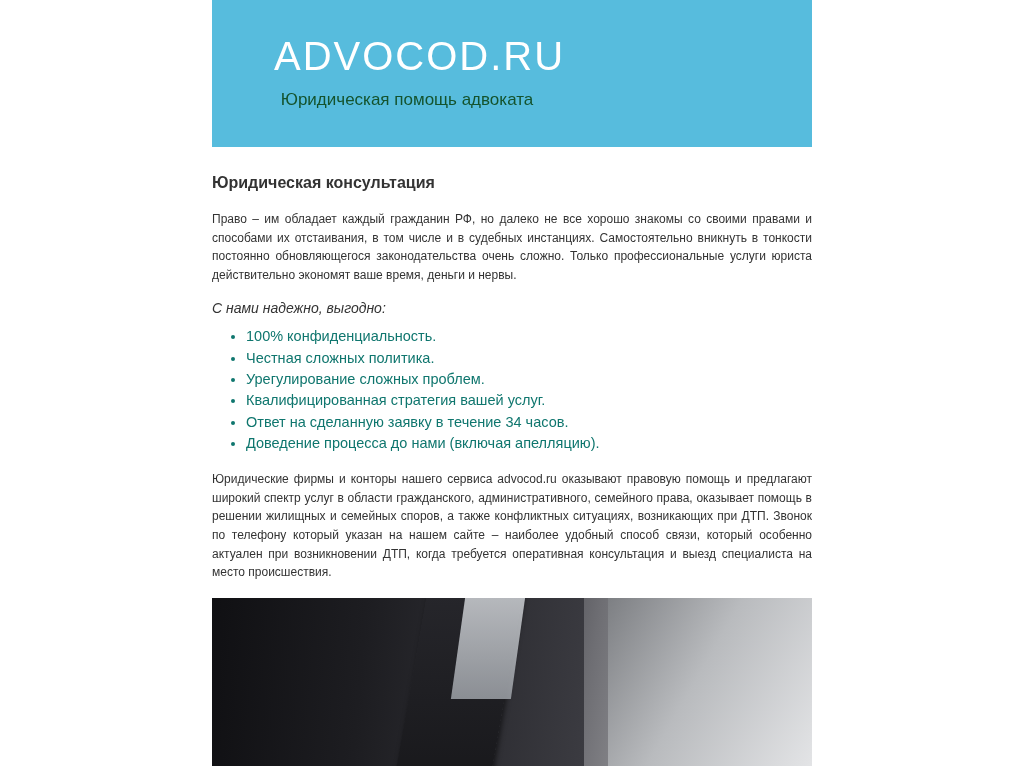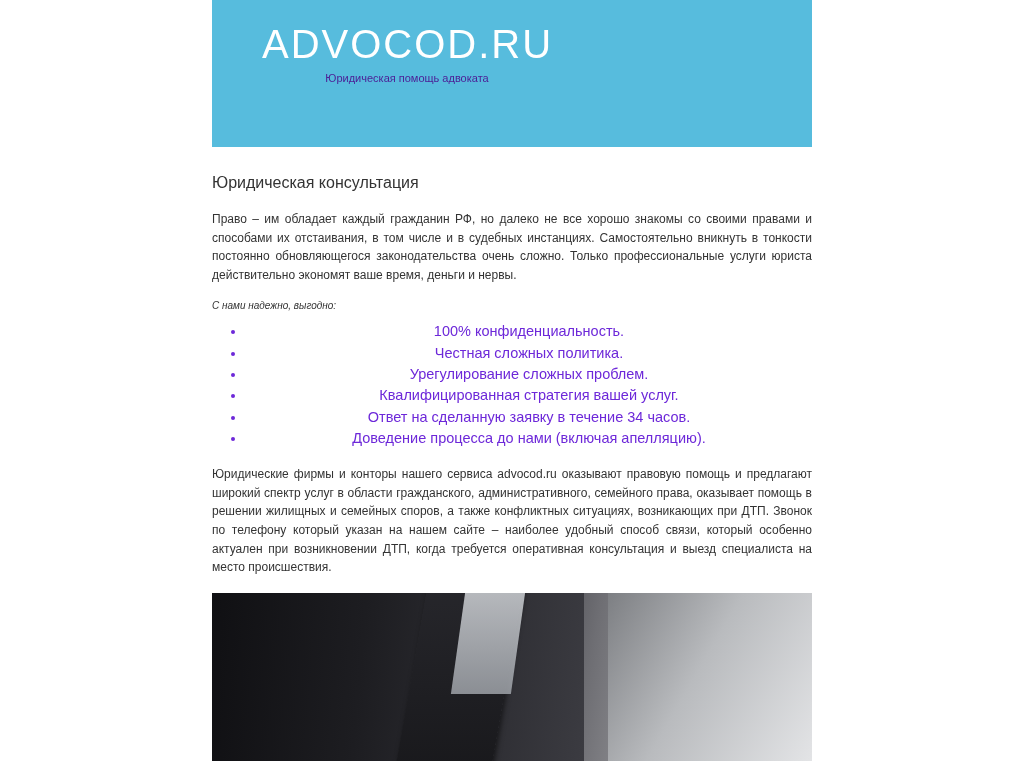--- a/index.html
+++ b/index.html
@@ -34,65 +34,64 @@
     left: 50px;
     top: 22px;
     right: 20px;
   }
   .banner-title {
     font-size: 40px;
     letter-spacing: 2px;
     color: #ffffff;
     font-weight: normal;
     line-height: 1.1;
-    margin: 0;
+    margin: 12px;
   }
   .banner-sub {
     margin-top: 6px;
-    font-size: 11px;
-    color: #4c1d95;
+    font-size: 17px;
+    color: #14532d;
     text-align: center;
     width: 290px;
     margin-left: 0;
   }
   .content {
     position: absolute;
     left: 212px;
     top: 147px;
     width: 600px;
   }
   h2.article-title {
     font-size: 16px;
-    font-weight: normal;
+    font-weight: bold;
     color: #333333;
     margin: 27px 0 18px 0;
   }
   p.para {
     font-size: 12px;
     line-height: 1.55;
     color: #333333;
     text-align: justify;
     margin: 0 0 16px 0;
   }
   p.italic-lead {
-    font-size: 10px;
+    font-size: 14px;
     font-style: italic;
     color: #333333;
     margin: 0 0 10px 0;
   }
   ul.benefits {
     margin: 0 0 16px 0;
     padding-left: 34px;
     list-style: disc;
   }
   ul.benefits li {
     font-size: 14.5px;
     line-height: 1.47;
-    color: #6d28d9;
-    text-align: center;
+    color: #0f766e;
   }
   .photo {
     margin-top: 2px;
     width: 600px;
     height: 168px;
     position: relative;
     overflow: hidden;
     background: linear-gradient(100deg, #1b1b1f 0%, #2a2a2e 30%, #3a3a40 48%, #6e6e73 62%, #9a9a9e 76%, #cfcfd2 100%);
   }
   .photo .suit-left {

